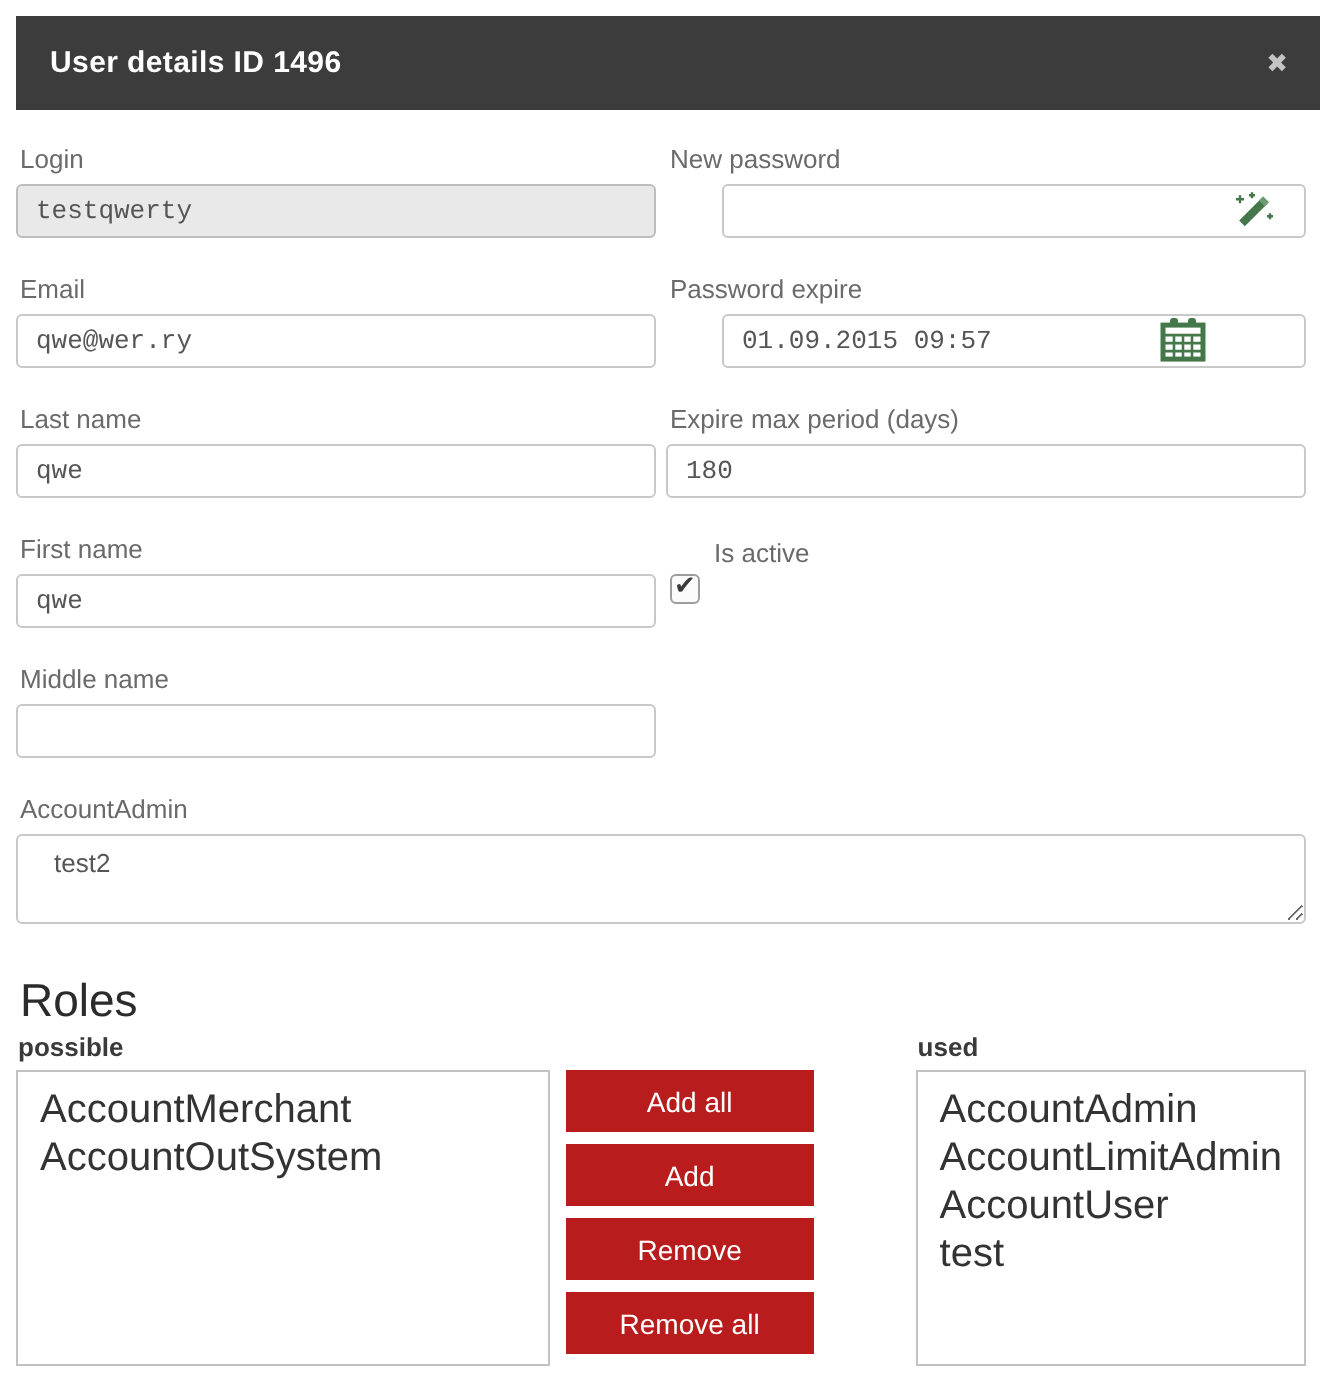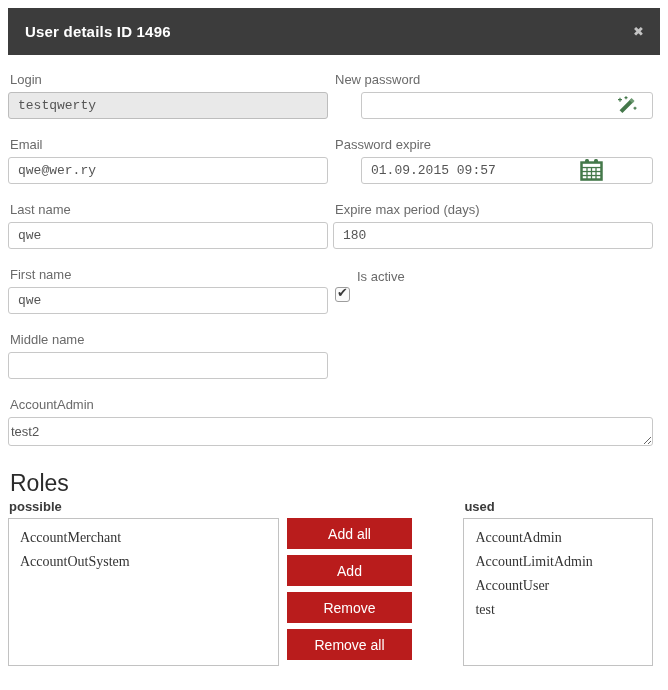--- a/index.html
+++ b/index.html
@@ -29,33 +29,33 @@
   .cal-pos  { right:50px; }
 
   
   .checkbox-group { padding-top:2px; }
   .checkbox-label { display:block; font-size:13px; color:#6a6a6a; margin:0 0 3px 24px; }
   .checkbox { display:inline-block; width:15px; height:15px; border:1px solid #9d9d9d;
     border-radius:3px; background:#fbfbfb; margin-left:2px; position:relative; cursor:pointer; }
   .checkbox .tick { position:absolute; left:1px; top:-3px; font-size:13px; color:#3a3a3a; }
 
   
-  .desc-area { width:100%; height:29px; border:1px solid #c8c8c8; border-radius:3px;
-    padding:6px 2px; font-size:13px; color:#555; resize:both; outline:none;
+  .desc-area { width:100%; height:45px; border:1px solid #c8c8c8; border-radius:3px;
+    padding:6px 18px; font-size:13px; color:#555; resize:both; outline:none;
     font-family:"Liberation Sans","DejaVu Sans",sans-serif; }
 
   
   .roles-title { font-size:23px; color:#2b2b2b; margin:20px 0 2px 2px; font-weight:normal; }
   .roles-row { display:flex; align-items:flex-start; }
   .col-possible { width:284px; }
   .col-buttons { width:132px; margin:0 7px 0 8px; padding-top:19px; }
   .col-used { width:243px;padding-left:44px; }
   .list-label { font-size:13px; font-weight:bold; color:#3a3a3a; margin:0 0 4px 1px; }
   .role-list { border:1px solid #c2c2c2; height:148px; padding:7px 0; overflow:auto; background:#fff; }
-  .role-item { font-size:14px; color:#333; padding:2px 11px; line-height:20px; cursor:pointer;font-family:Liberation Serif, serif; }
+  .role-item { font-size:20px; color:#333; padding:2px 11px; line-height:20px; cursor:pointer; }
   .role-btn { display:block; width:100%; height:31px; margin-bottom:6px; border:none;
     background:#b91c1c; color:#fff; font-size:14px; cursor:pointer;
     font-family:"Liberation Sans","DejaVu Sans",sans-serif; }
 
   
   .modal-footer { display:flex; justify-content:flex-end; align-items:center;
     margin-top:34px; padding-right:22px; }
   .btn { height:35px; border:none; font-size:14px; cursor:pointer; border-radius:2px;
     font-family:"Liberation Sans","DejaVu Sans",sans-serif; }
   .btn-save { background:#67a562; color:#fff; padding:0 14px; margin-right:16px; }

